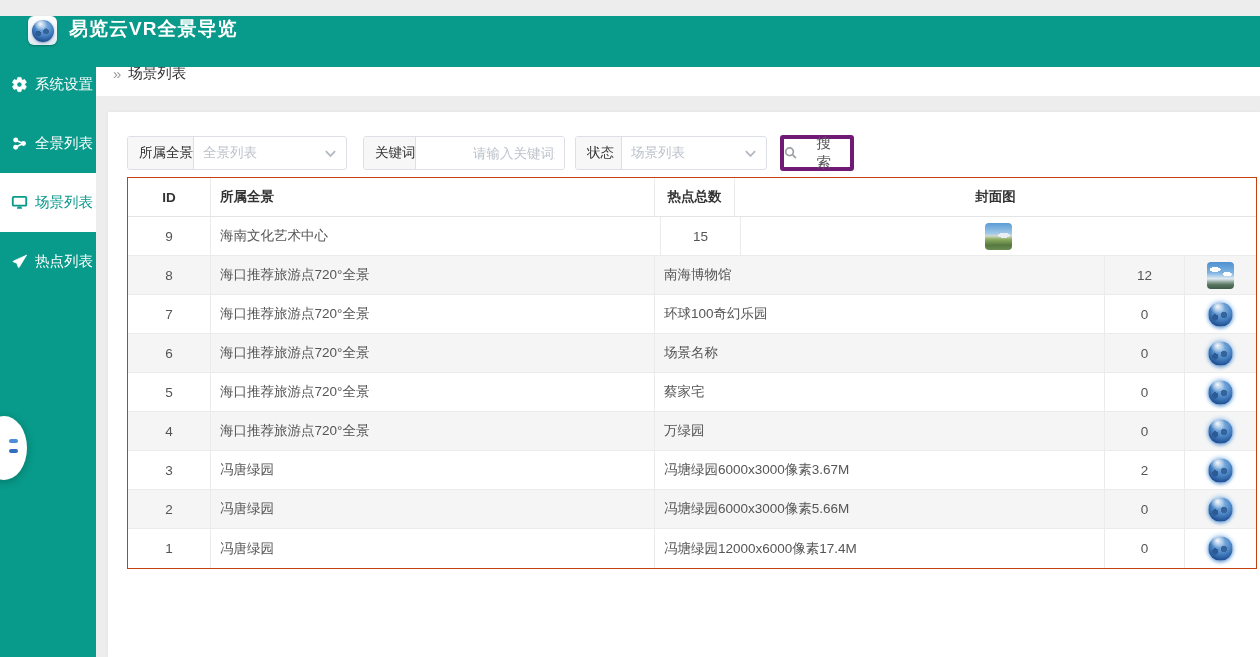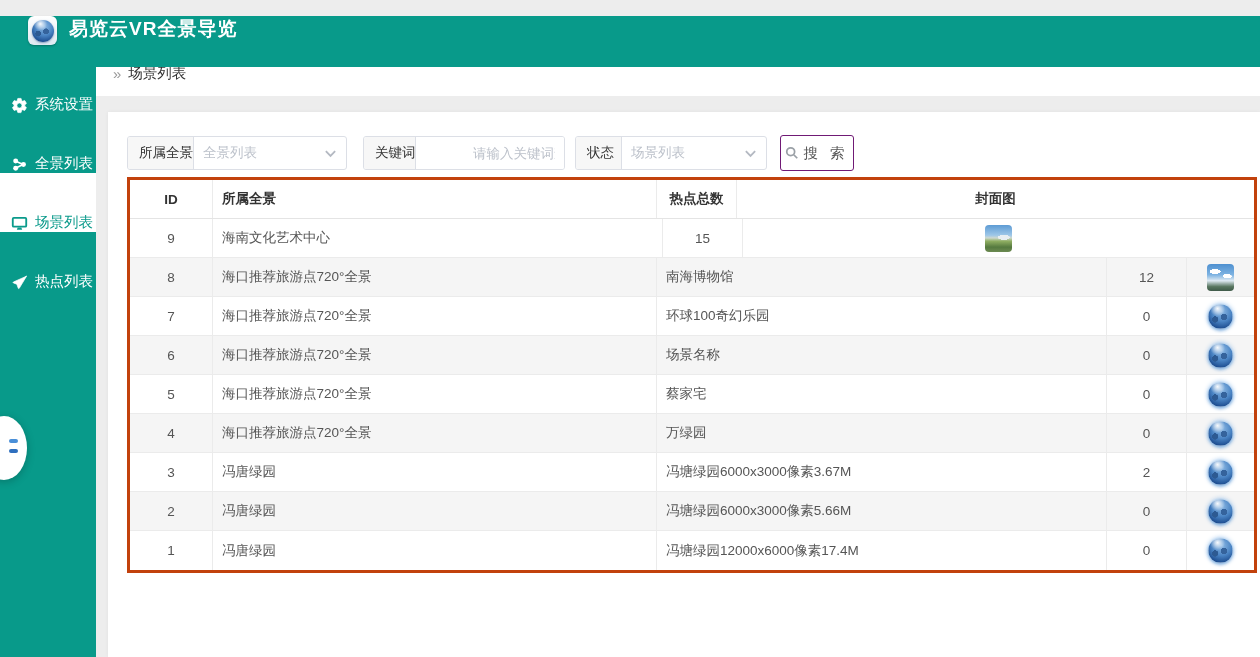--- a/index.html
+++ b/index.html
@@ -31,21 +31,21 @@
       radial-gradient(circle at 55% 30%, #8db9e4 0%, #4a84c4 45%, #1c4c8f 78%, #123a72 100%);
     box-shadow:0 0 5px rgba(110,170,230,.95), 0 2px 3px rgba(80,140,200,.55);
   }
   .logo-box .globe { width:22px; height:22px; box-shadow:0 1px 2px rgba(40,80,140,.5); }
   
   .sidebar {
     position:absolute; left:0; top:51px; width:96px; height:606px;
     background:#089a8a; padding-top:4px; z-index:4;
   }
   .side-item {
-    height:59px; display:flex; align-items:flex-end; padding-left:11px;
+    height:59px; display:flex; align-items:center; padding-left:11px;
     color:#ffffff; font-size:14.5px; cursor:pointer; white-space:nowrap;
   }
   .side-item .ic { width:17px; height:17px; margin-right:7px; flex:0 0 17px; display:flex; align-items:center; justify-content:center; }
   .side-item svg { width:17px; height:17px; fill:currentColor; stroke:currentColor; }
   .side-item.active { background:#ffffff; color:#0a9a8b; }
   
   .crumb-bar {
     position:absolute; left:96px; top:51px; width:1164px; height:45px;
     background:#ffffff; display:flex; align-items:center; padding-left:17px;
     box-shadow:0 1px 3px rgba(0,0,0,.06);
@@ -76,27 +76,27 @@
     border:none; outline:none; padding:0 9px; font-size:13.5px; color:#333;
     font-family:"Liberation Sans", sans-serif; width:100%;
   }
   .igroup input::placeholder { color:#bdc2cb; }
   .chev { width:13px; height:13px; stroke:#b4b9c2; fill:none; stroke-width:2; flex:0 0 13px; margin-left:8px; }
   .g-pan { width:220px; } .g-pan .lbl { width:66px; } .g-pan .sel { flex:1; }
   .g-kw  { width:202px; margin-left:16px;gap:48px; } .g-kw .lbl { width:52px; }
   .g-st  { width:192px; margin-left:10px; } .g-st .lbl { width:46px; } .g-st .sel { flex:1; }
   .search-btn {
     margin-left:13px; width:74px; height:36px; background:#ffffff;
-    border:1px solid #701a75; border-radius:3px; color:#555; font-size:14.5px;
+    border:4px solid #701a75; border-radius:3px; color:#555; font-size:14.5px;
     display:flex; align-items:center; justify-content:center; cursor:pointer;
-    font-family:Liberation Sans, sans-serif; letter-spacing:4px;
+    font-family:Liberation Mono, monospace; letter-spacing:4px;
   }
   .search-btn svg { width:14px; height:14px; stroke:#9aa0a6; fill:none; stroke-width:2; margin-right:4px; }
   
-  .table { position:absolute; left:19px; top:65px; width:1130px; border:3px solid #c2410c; font-size:13.5px; }
+  .table { position:absolute; left:19px; top:65px; width:1130px; border:1px solid #c2410c; font-size:13.5px; }
   .trow { display:flex; height:39px; align-items:center; background:#ffffff; border-bottom:1px solid #ebebeb; }
   .trow:last-child { border-bottom:none; }
   .thead { font-weight:bold; color:#333; border-bottom:1px solid #e4e4e4; }
   .tbody .trow:nth-child(even) { background:#f5f5f5; }
   .tbody { color:#555; }
   .cell { height:100%; display:flex; align-items:center; border-right:1px solid #ebebeb; overflow:hidden; white-space:nowrap; }
   .cell:last-child { border-right:none; }
   .c-id { width:83px; justify-content:center; }
   .c-pan { width:444px; padding-left:9px; }
   .c-scene { width:450px; padding-left:9px; }

